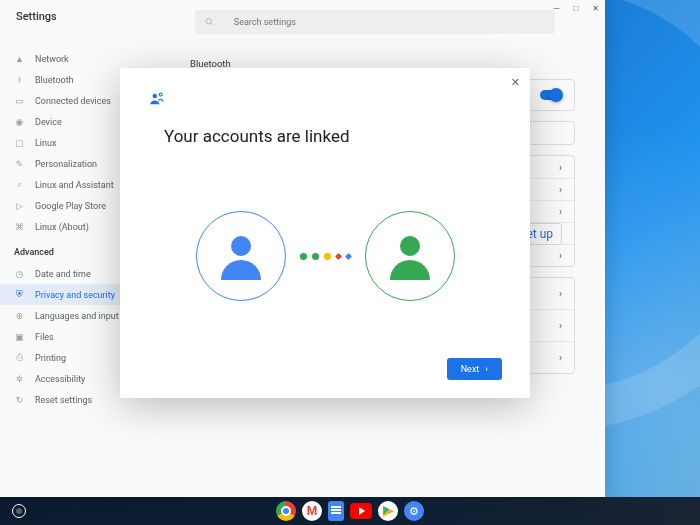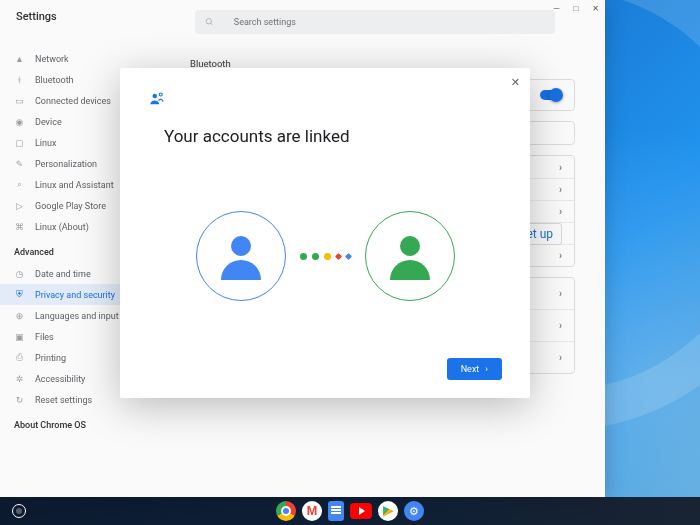--- a/index.html
+++ b/index.html
@@ -162,21 +162,20 @@
         </div>
       <div class="navitem">
           <span class="ic">✲</span>
           <span>Accessibility</span>
         </div>
       <div class="navitem">
           <span class="ic">↻</span>
           <span>Reset settings</span>
         </div>
 
-      <div class="sec-title">About Chrome OS</div>
     </div>
 
     <div class="main">
       <div class="section-h">Bluetooth</div>
       <div class="card">
         <div class="row">
           <span></span>
           <span class="toggle"></span>
         </div>
       </div>

